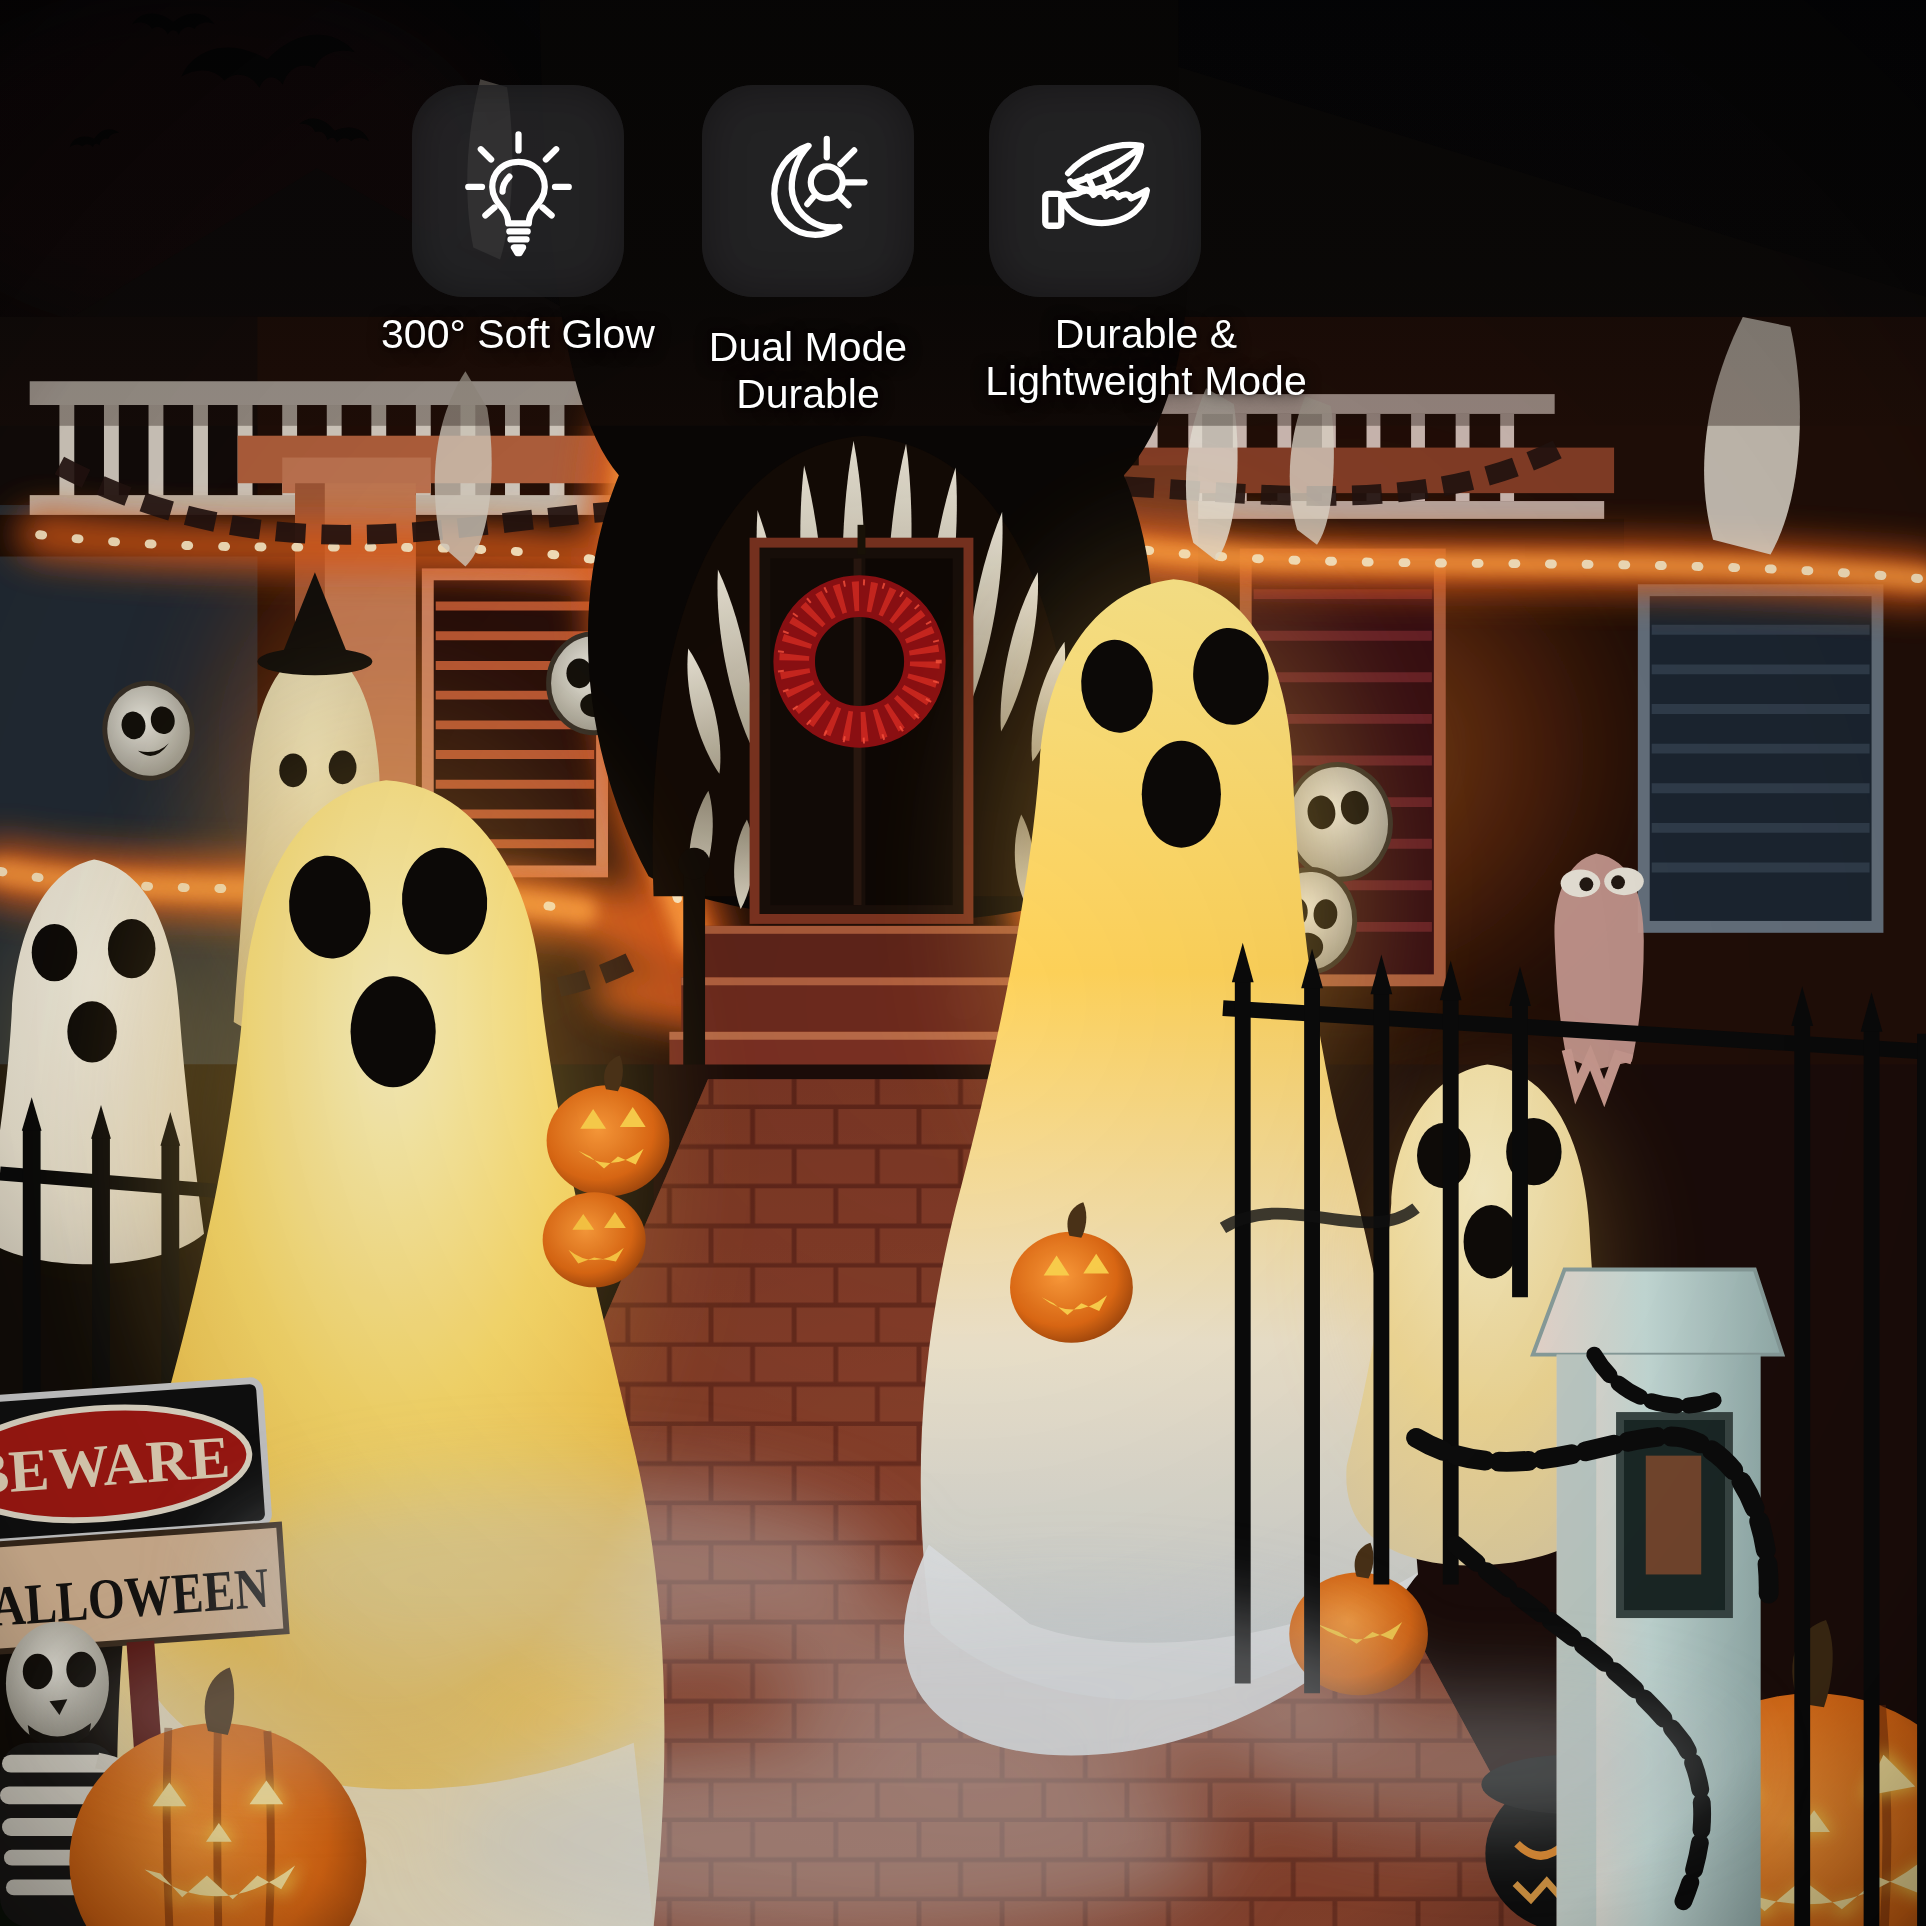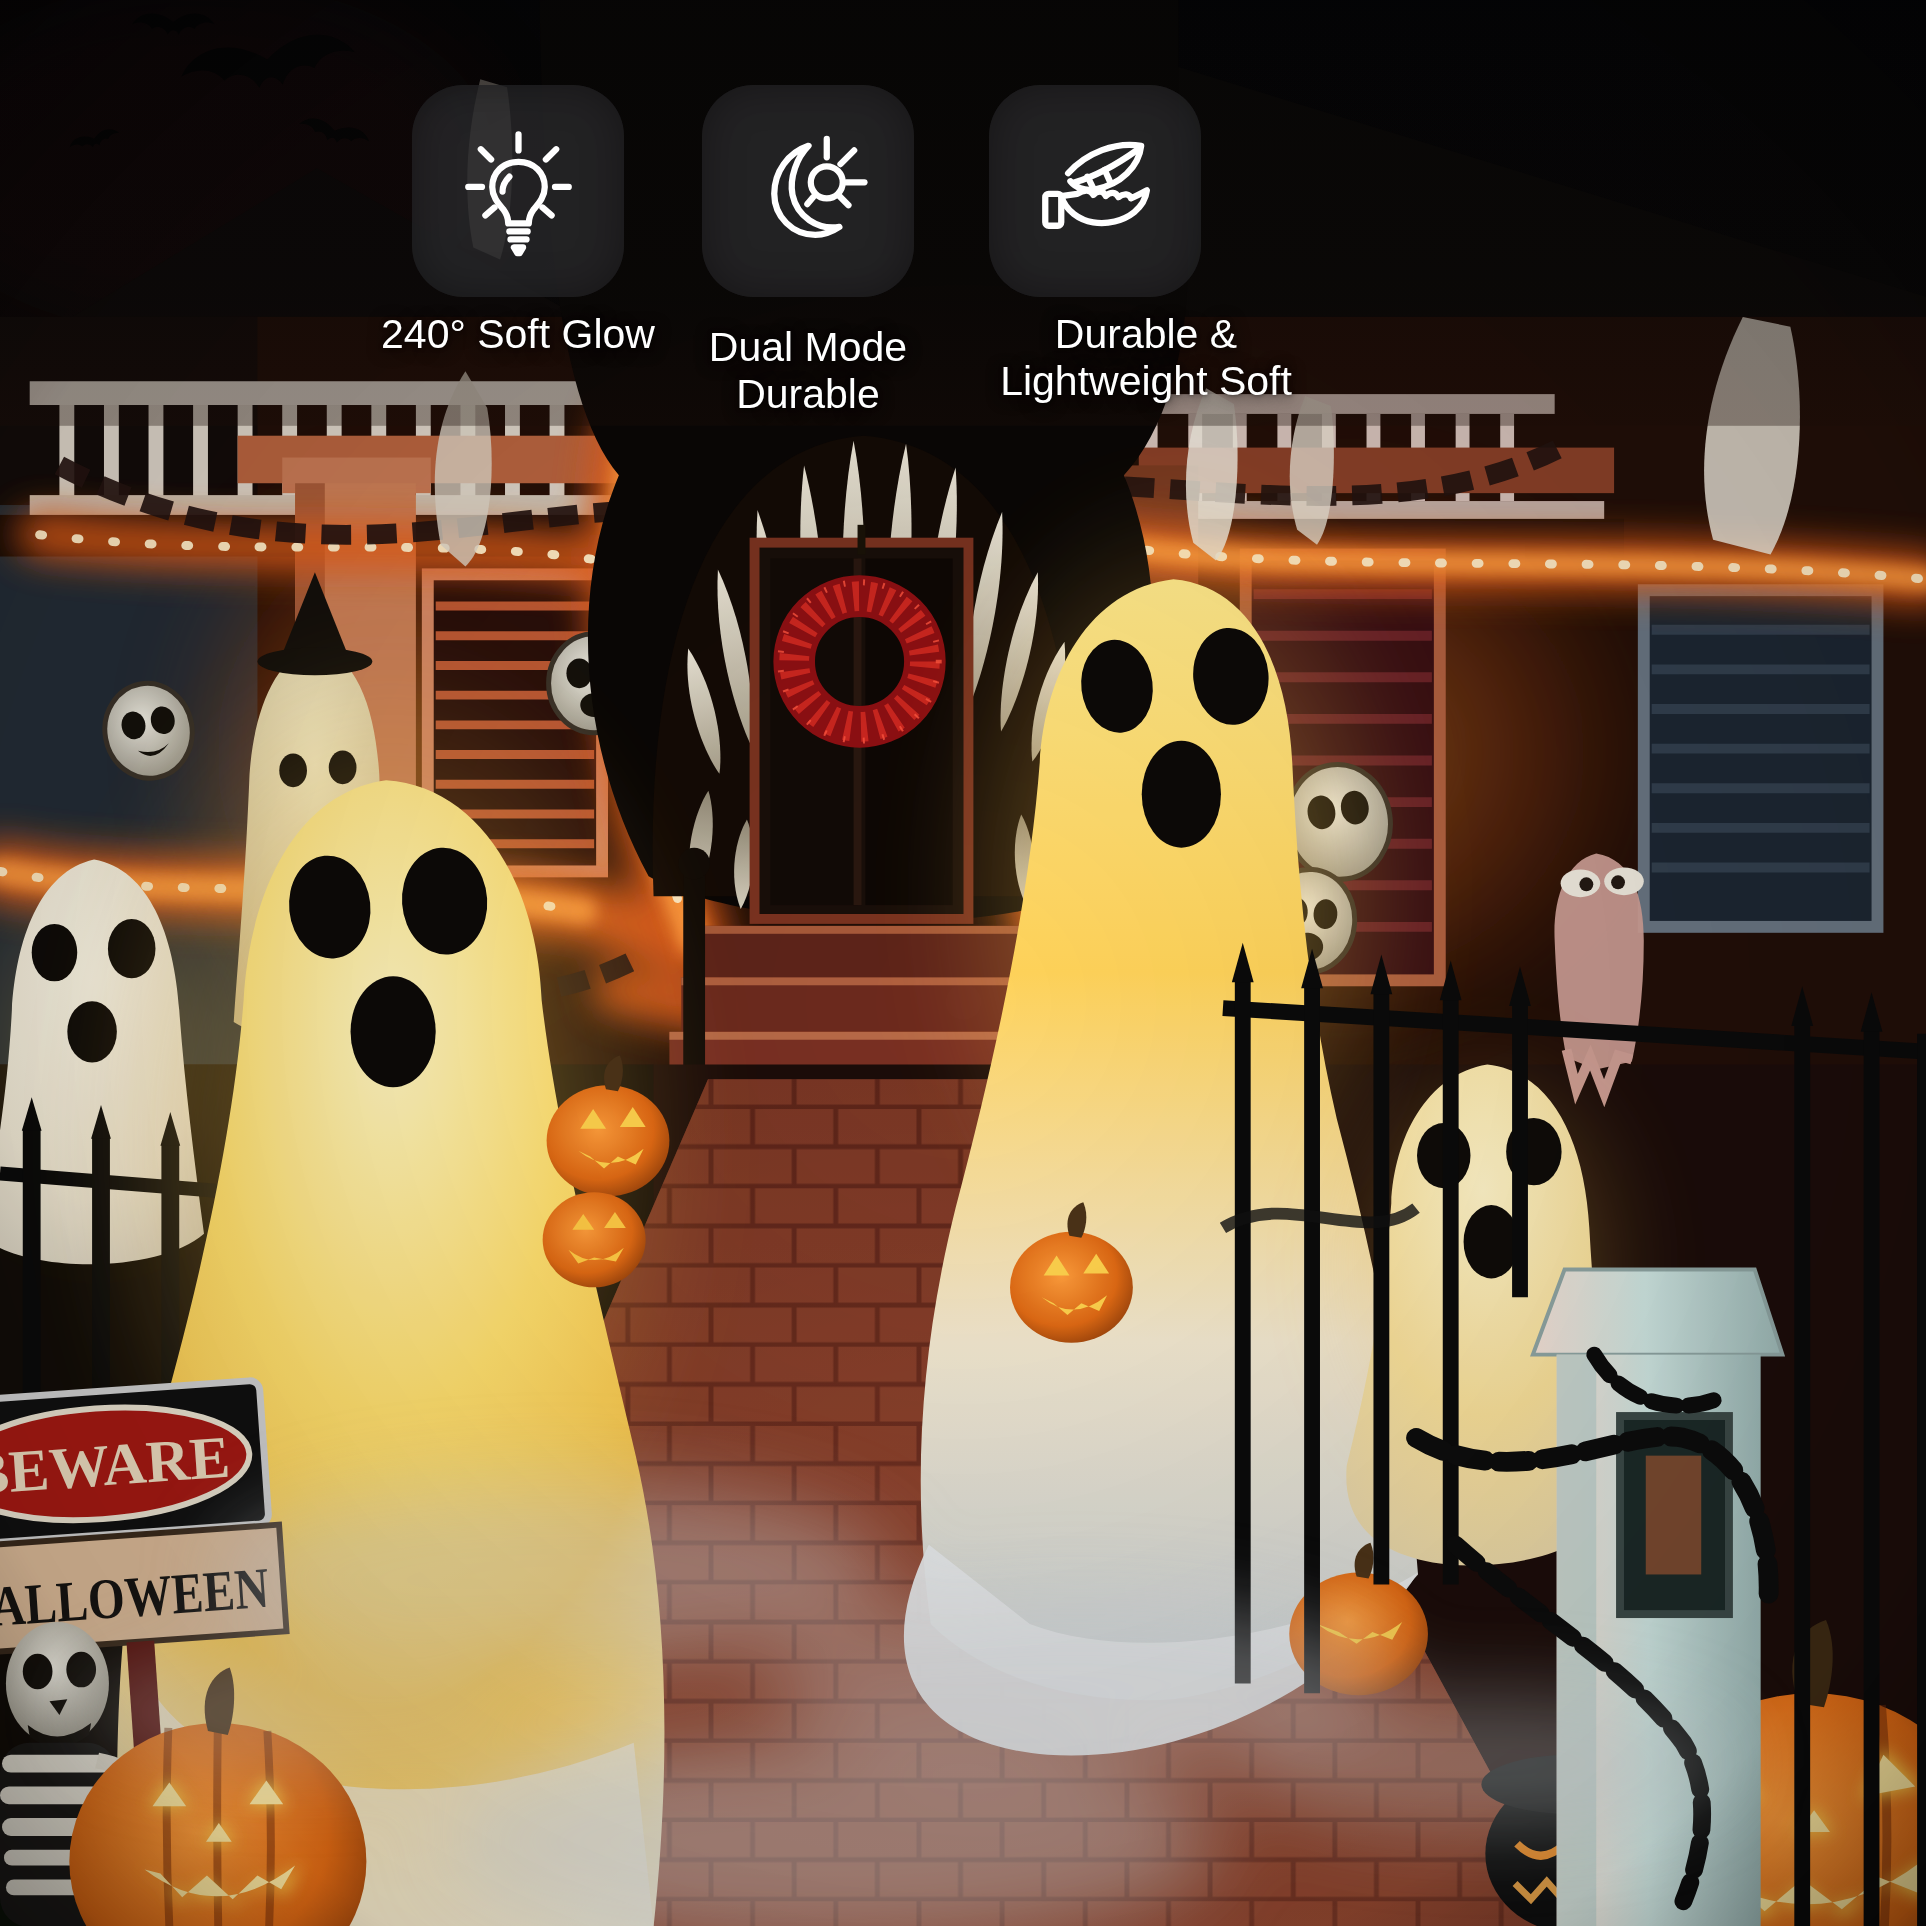--- a/index.html
+++ b/index.html
@@ -609,25 +609,25 @@
     <path d="M36,44 C52,26 78,16 100,20 C98,38 82,54 60,58 C50,60 42,56 38,51"></path>
     <path d="M42,52 C62,46 82,34 96,24"></path>
     <line x1="58" y1="57" x2="53" y2="47"></line>
     <line x1="73" y1="52" x2="68" y2="41"></line>
     <rect x="16" y="62" width="14" height="28" rx="3"></rect>
     <path d="M30,64 L44,62 C50,58 56,58 58,63 C62,59 67,59 69,64 C73,60 78,60 80,65 C85,61 90,62 91,66 C96,64 101,61 105,59 C104,67 100,73 94,78 C84,86 70,89 58,87 C46,85 34,77 30,64 Z"></path>
   </svg>
 </div>
 
 <div class="feature-label" style="left:340px;">
-  <span>240° Soft Glow</span>
+  <span>300° Soft Glow</span>
 </div>
 <div class="feature-label" style="left:630px;margin-top:13px;">
   <span>Dual Mode</span>
   <span>Durable</span>
 </div>
 <div class="feature-label" style="left:968px;">
   <span>Durable &amp;</span>
-  <span>Lightweight Soft</span>
+  <span>Lightweight Mode</span>
 </div>
 
 </div>
 
 
 </body></html>

